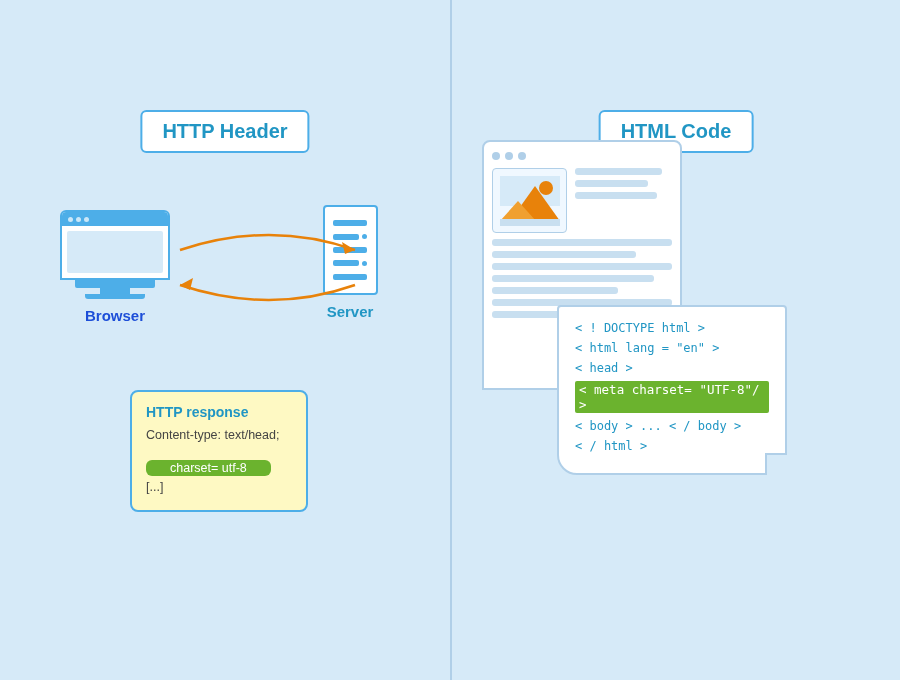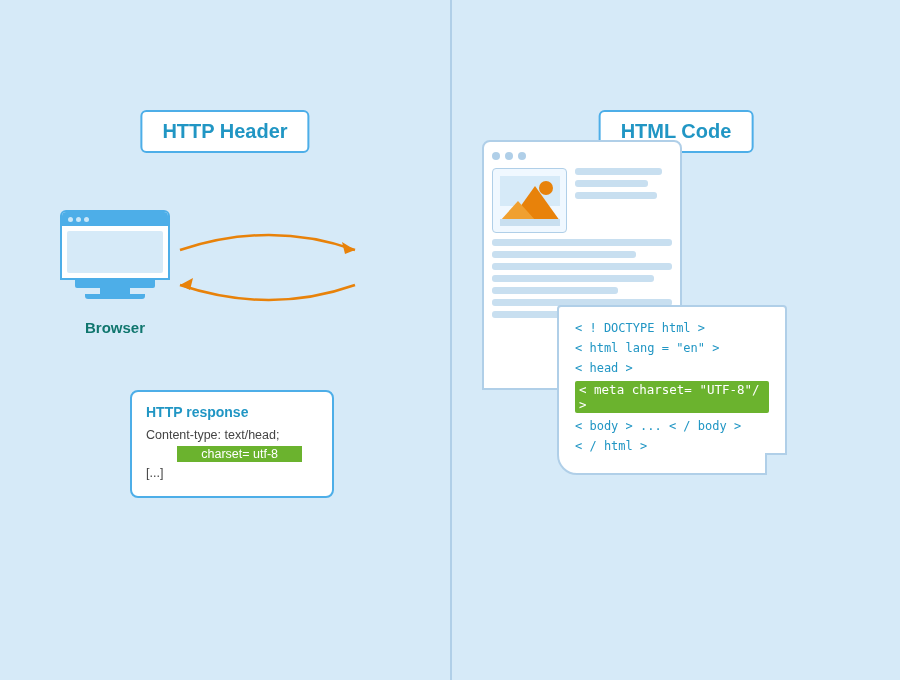--- a/index.html
+++ b/index.html
@@ -108,24 +108,24 @@
     }
     .browser-foot {
       width: 60px;
       height: 5px;
       background: #4daee8;
       margin: 0 auto;
       border-radius: 0 0 3px 3px;
     }
     .browser-label {
       text-align: center;
-      color: #0f766e;
+      color: #1d4ed8;
       font-weight: bold;
       font-size: 15px;
-      margin-top: 20px;
+      margin-top: 8px;
     }
 
     
     .server-icon {
       position: absolute;
       right: 60px;
       top: 205px;
       width: 80px;
     }
     .server-body {
@@ -180,43 +180,43 @@
       top: 230px;
       width: 200px;
       height: 80px;
     }
 
     
     .http-response-box {
       position: absolute;
       left: 130px;
       top: 390px;
-      width: 204px;
-      background: #ffffff;
+      width: 178px;
+      background: #fef9c3;
       border: 2px solid #4daee8;
       border-radius: 8px;
       padding: 12px 14px;
     }
     .http-response-title {
       font-weight: bold;
       color: #2196c4;
       font-size: 14px;
       margin-bottom: 8px;
     }
     .http-response-line {
       font-size: 12.5px;
       color: #444;
       margin-bottom: 4px;
     }
     .http-response-highlight {
       display: inline-block;
       background: #6bb32e;
       color: white;
       padding: 1px 24px;
-      border-radius: 0;
+      border-radius: 6px;
       font-size: 12.5px;
     }
 
     
     
     .doc-preview {
       position: absolute;
       left: 30px;
       top: 140px;
       width: 200px;
@@ -331,20 +331,36 @@
         <div class="browser-dot"></div>
       </div>
       <div class="browser-screen"></div>
     </div>
     <div class="browser-base"></div>
     <div class="browser-stand"></div>
     <div class="browser-foot"></div>
     <div class="browser-label">Browser</div>
   </div>
 
+  <div class="server-icon">
+    <div class="server-body">
+      <div class="server-slot"></div>
+      <div class="server-slot-light">
+        <div class="slot-bar"></div>
+        <div class="server-dot-light"></div>
+      </div>
+      <div class="server-slot"></div>
+      <div class="server-slot-light">
+        <div class="slot-bar"></div>
+        <div class="server-dot-light"></div>
+      </div>
+      <div class="server-slot"></div>
+    </div>
+    <div class="server-label">Server</div>
+  </div>
 
   <div class="arrows-container">
     <svg width="200" height="80" viewBox="0 0 200 80">
 
       <path d="M 10 20 Q 100 -10 185 20" stroke="#e8820a" stroke-width="2.5" fill="none"></path>
       <polygon points="185,20 172,12 175,24" fill="#e8820a"></polygon>
 
       <path d="M 185 55 Q 100 85 10 55" stroke="#e8820a" stroke-width="2.5" fill="none"></path>
       <polygon points="10,55 23,48 20,60" fill="#e8820a"></polygon>
     </svg>

